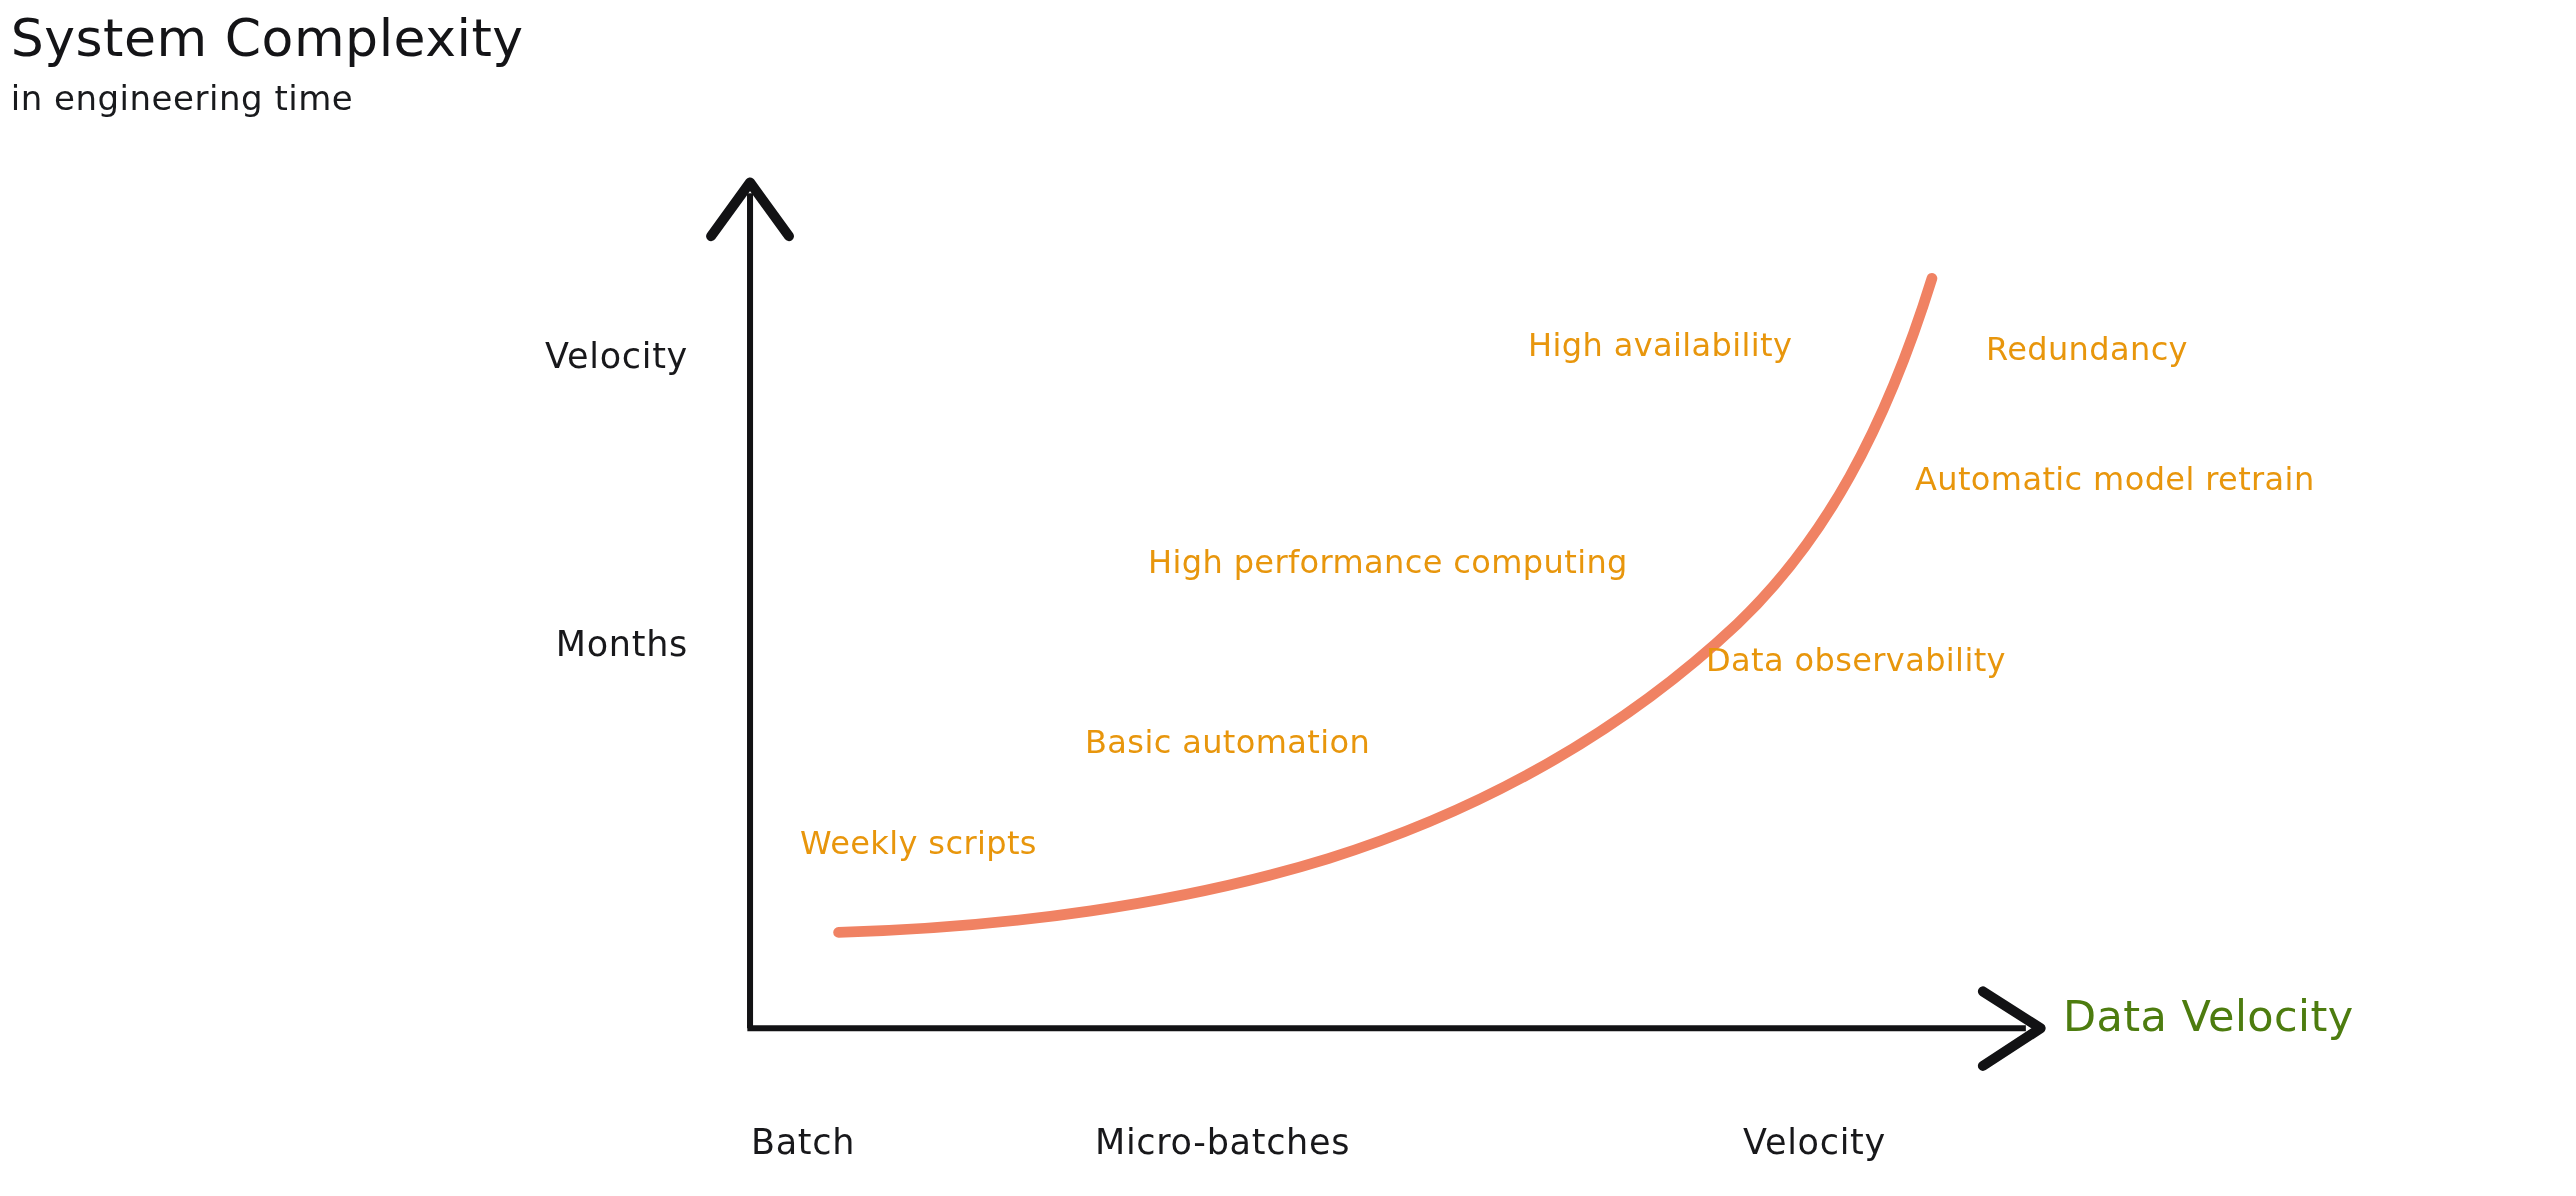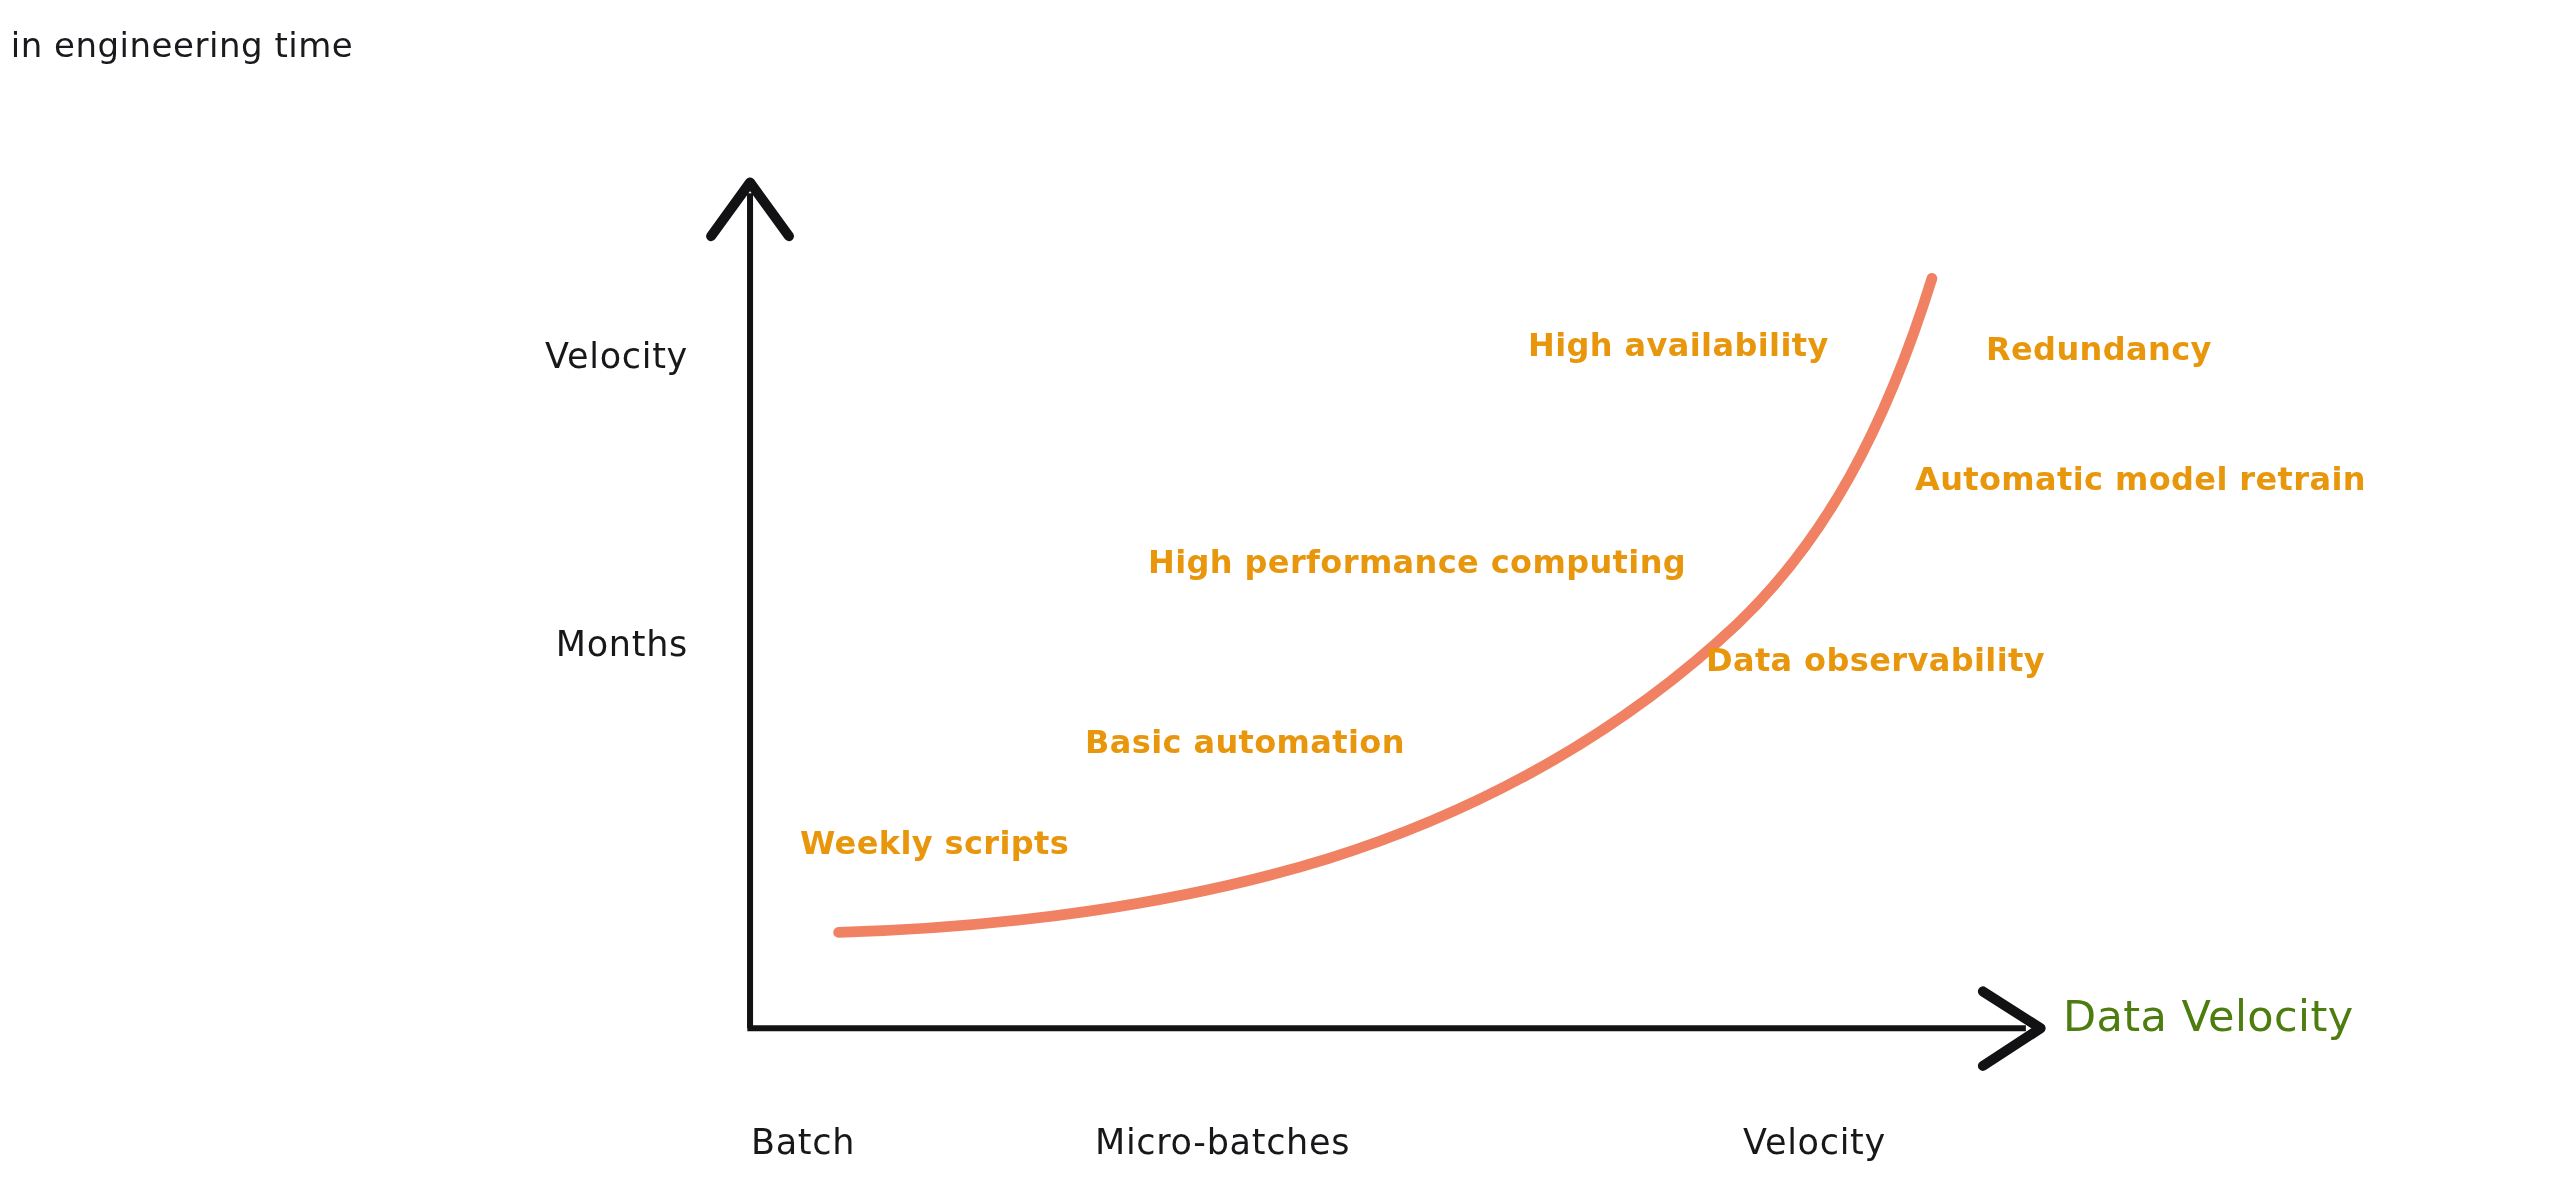--- a/index.html
+++ b/index.html
@@ -85,29 +85,29 @@
     letter-spacing: 0.01em;
   }
 
   
   .annotation {
     position: absolute;
     font-size: 32px;
     color: #E8960C;
     white-space: nowrap;
     letter-spacing: 0.012em;
-    font-weight: bold;
   }
 </style>
 </head>
 <body>
 
 <div id="canvas">
 
   <div id="title-block">
+    <div id="chart-title" class="hand">System Complexity</div>
     <div id="chart-subtitle" class="hand">in engineering time</div>
   </div>
 
   <svg id="plot-svg" viewBox="0 0 3840 1783">
 
     <g>
       <line x1="1118" y1="1533" x2="1118" y2="288" stroke="#121214" stroke-width="9" stroke-linecap="butt"></line>
       <path d="M 1060 352 L 1118 272 L 1176 352" fill="none" stroke="#121214" stroke-width="15" stroke-linecap="round" stroke-linejoin="round"></path>
     </g>
 

